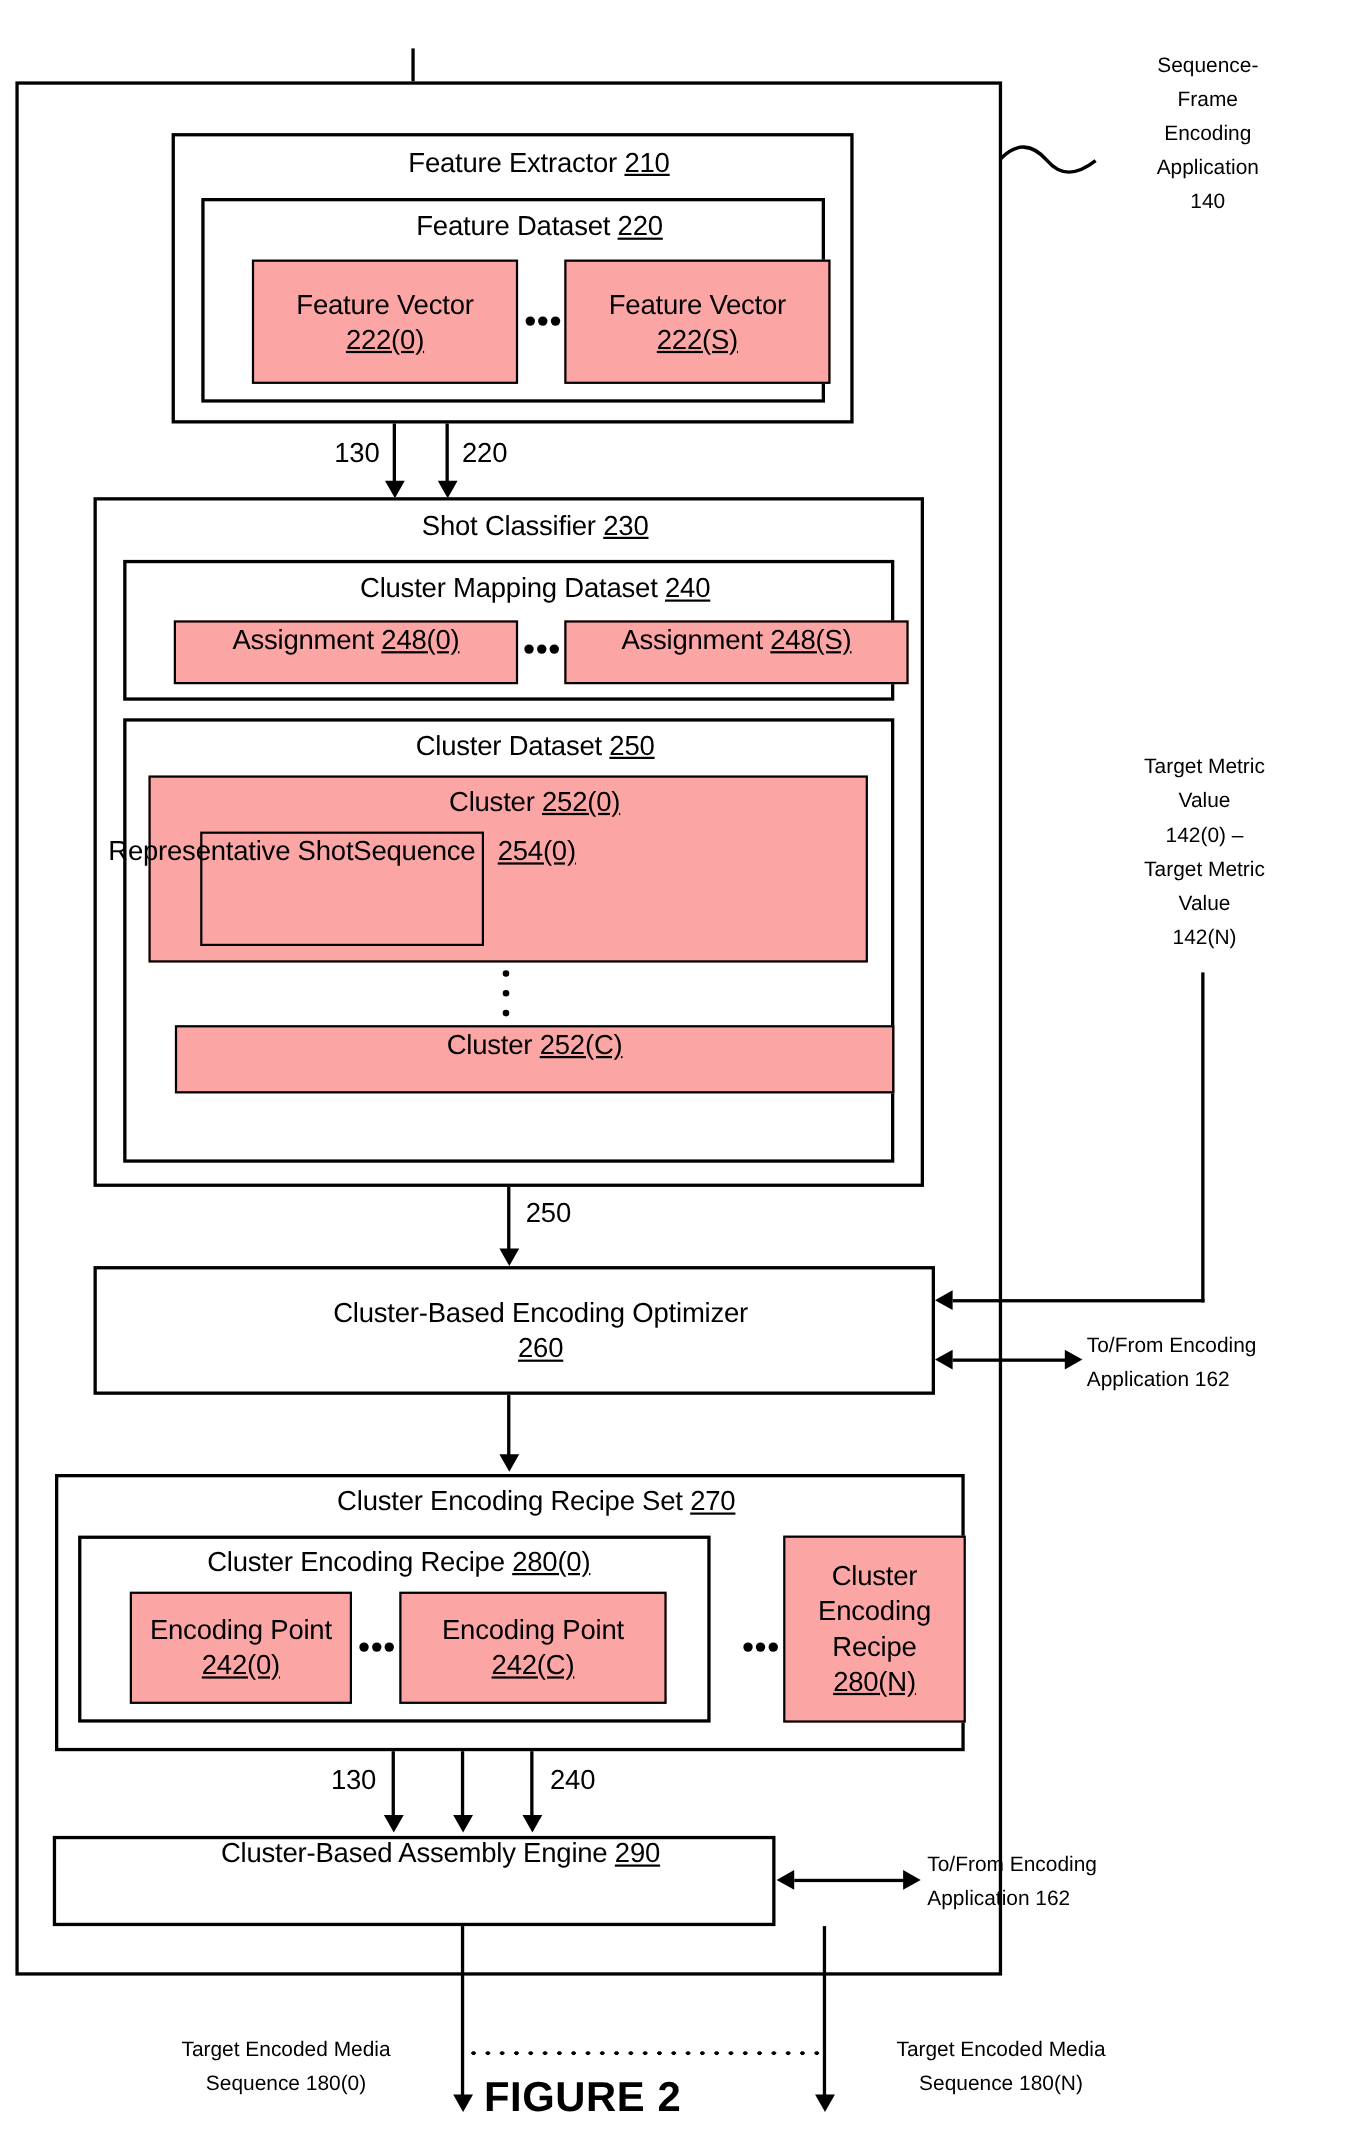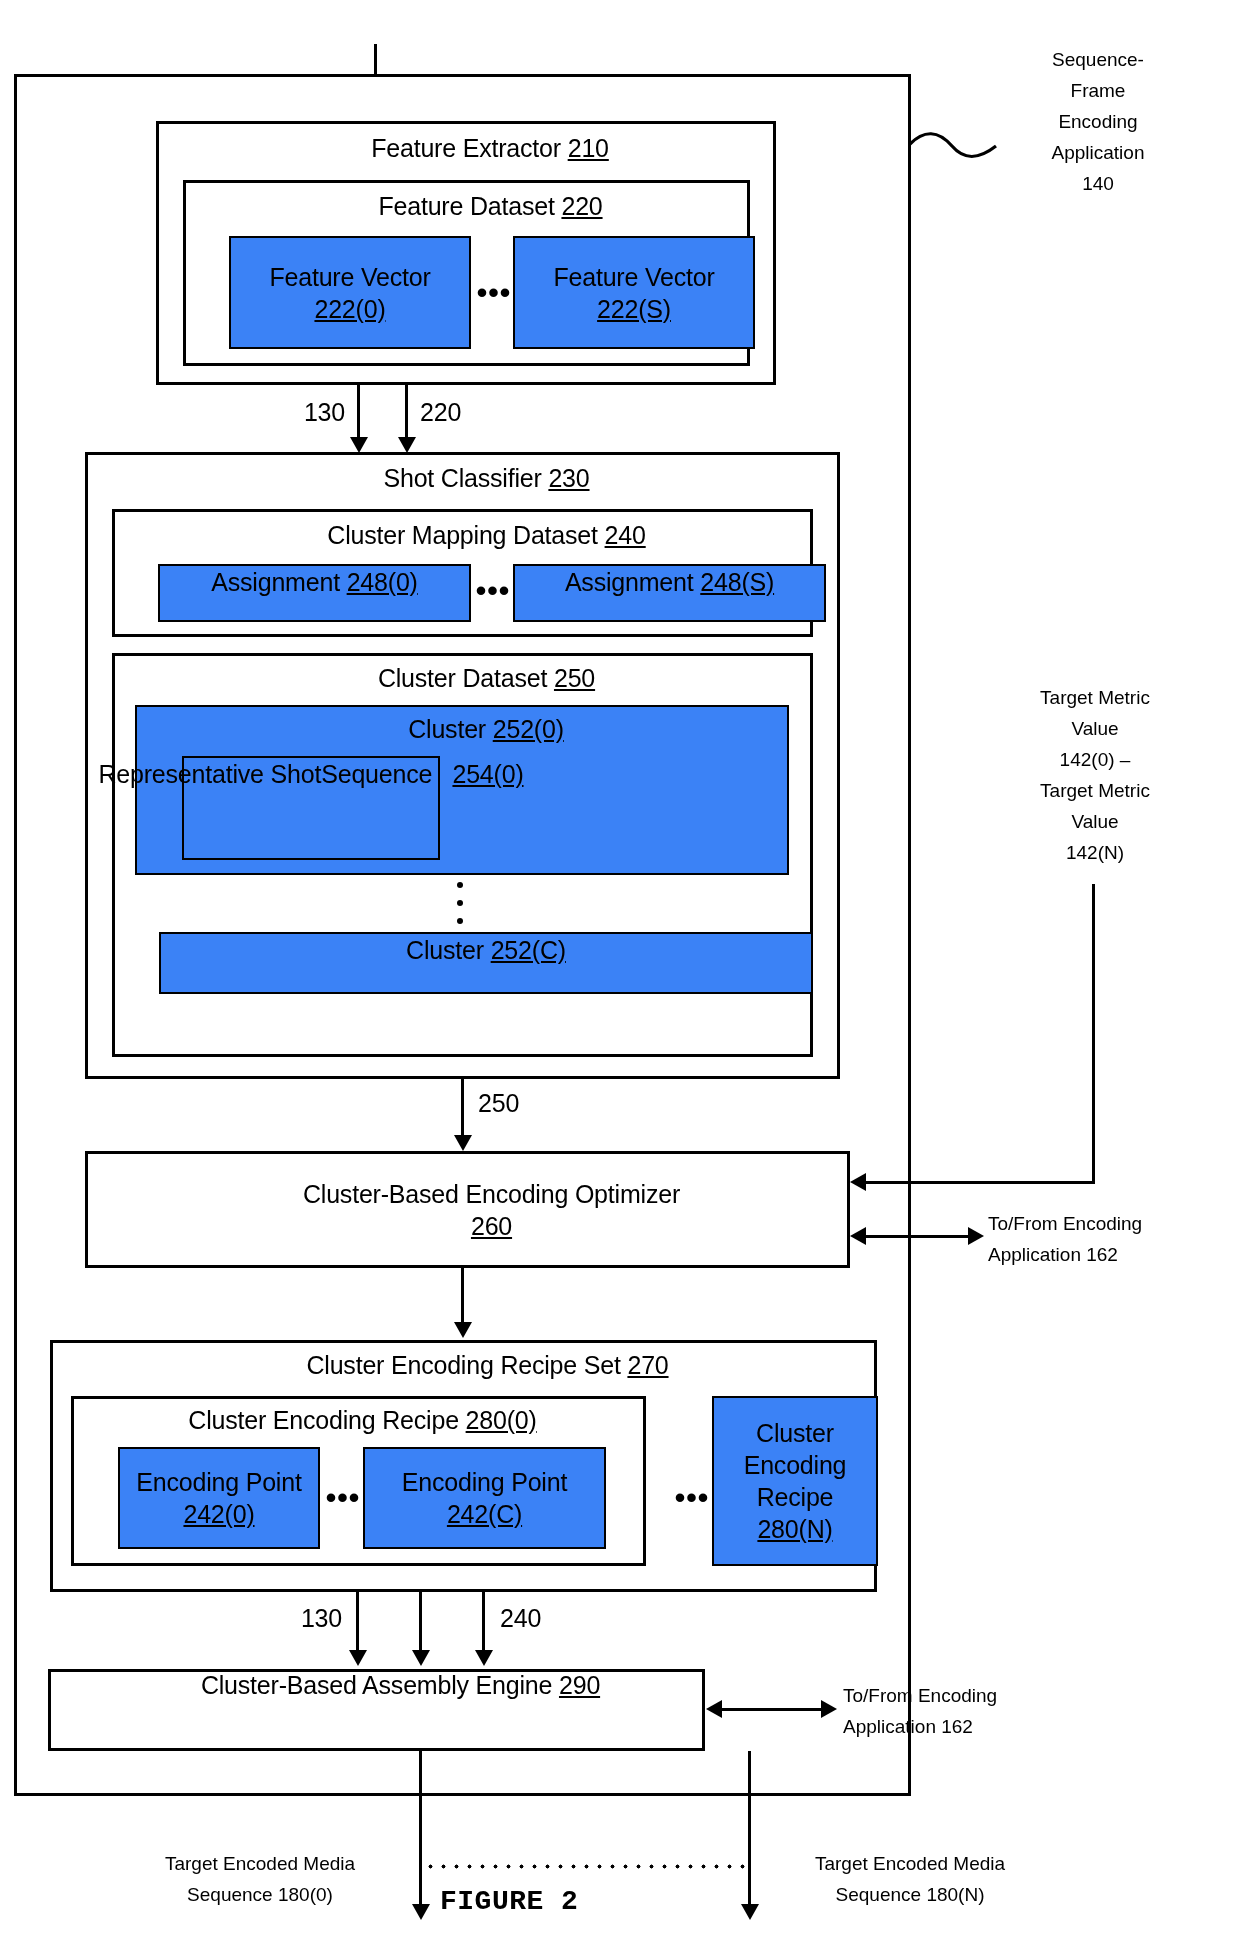--- a/index.html
+++ b/index.html
@@ -26,21 +26,21 @@
     margin-left: 24px;
   }
   .box {
     box-sizing: border-box;
     border: 3px solid #000;
     background: #fff;
   }
   .box-thin {
     box-sizing: border-box;
     border: 2px solid #000;
-    background: #3b82f6;
+    background: #fca5a5;
   }
   .lbl {
     font-size: 25px;
     line-height: 32px;
     letter-spacing: -0.2px;
     white-space: nowrap;
   }
   .num { text-decoration: underline; }
   .plain-txt {
     font-size: 19px;
@@ -74,24 +74,23 @@
     border-bottom: 9px solid transparent;
     border-left: 16px solid #000;
   }
   .ellipsis-h {
     font-size: 30px;
     line-height: 18px;
     letter-spacing: 1px;
     font-weight: bold;
   }
   .figure-label {
-    font-size: 28px;
+    font-size: 38px;
     font-weight: bold;
     letter-spacing: 0.5px;
-    font-family: Liberation Mono, monospace;
   }
   .dotline {
     height: 5px;
     background-image: radial-gradient(circle, #000 1.9px, rgba(0,0,0,0) 2.1px);
     background-size: 13px 5px;
     background-repeat: repeat-x;
     background-position: 0 center;
   }
 </style>
 </head>

